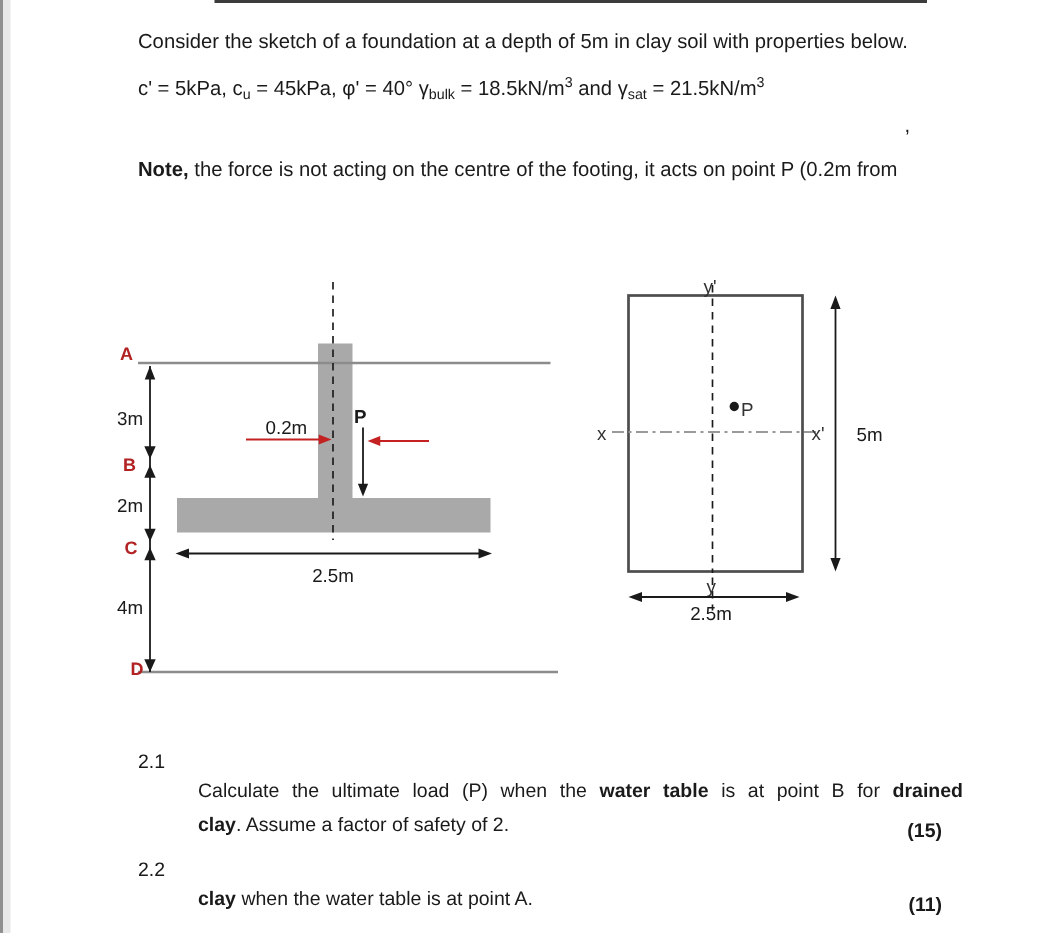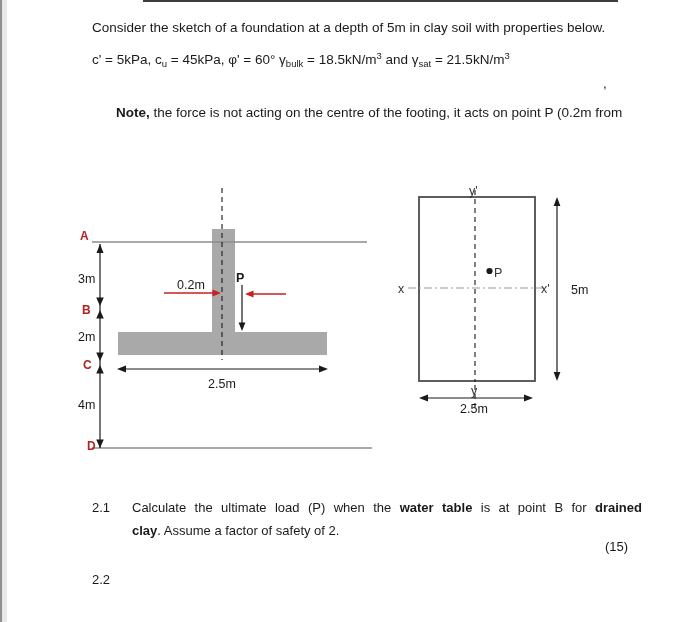--- a/index.html
+++ b/index.html
@@ -12,55 +12,55 @@
   .edge-light { position:absolute; left:2px; top:0; width:5px; height:622px; background:#e8e8e8; }
 
   .textblock { position:absolute; left:92px; font-size:13.5px; line-height:28px; }
   .textblock .line { white-space:nowrap; height:28px; }
   b { font-weight:bold; }
   sub { font-size:9.5px; vertical-align:-3px; }
   sup { font-size:9.5px; vertical-align:5px; }
   .trail-comma { position:absolute; left:511px; top:56px; line-height:28px; }
 
   .intro { top:14px; }
-  .note  { top:99px;margin-left:24px; }
+  .note  { top:99px; }
 
   svg.diagram { position:absolute; left:0; top:180px; }
   .t    { font-family:"Liberation Sans",sans-serif; font-size:12.5px; fill:#1a1a1a; }
   .tb   { font-weight:bold; }
   .red  { font-family:"Liberation Sans",sans-serif; font-size:12px; font-weight:bold; fill:#b22222; }
   .axis { font-family:"Liberation Sans",sans-serif; font-size:12.5px; fill:#333333; }
   .gline   { stroke:#8c8c8c; stroke-width:1.6; }
   .dim     { stroke:#1a1a1a; stroke-width:1.2; }
   .dash    { stroke:#1a1a1a; stroke-width:1.1; stroke-dasharray:5 4; fill:none; }
   .dashdot { stroke:#999999; stroke-width:1.2; stroke-dasharray:8 3 2 3; }
   .redline { stroke:#c42222; stroke-width:1.4; }
   .blkf { fill:#1a1a1a; } .redf { fill:#c42222; }
   .concrete { fill:#a9a9a9; }
   .planrect { fill:#ffffff; stroke:#4d4d4d; stroke-width:1.8; }
 
   .question { position:absolute; left:92px; width:550px; font-size:13px; line-height:23px; }
   .qnum  { position:absolute; left:0; top:0; }
-  .qtext { margin-left:40px; width:510px; position:relative; }
+  .qtext { margin-left:40px; width:510px; position:relative;margin-top:19px; }
   .q-line1 { text-align:justify; text-align-last:justify; height:23px; white-space:normal; }
   .q-line2 { height:23px; position:relative; }
-  .marks { position:absolute; right:14px; top:16px; font-weight:normal; }
+  .marks { position:absolute; right:14px; top:4px; font-weight:bold; }
   .q1 { top:496px; } .q2 { top:568px; }
 </style>
 </head>
 <body>
 
 <div class="canvas">
   <div class="top-rule"></div>
   <div class="edge-dark"></div>
   <div class="edge-light"></div>
 
   <div class="textblock intro">
     <div class="line">Consider the sketch of a foundation at a depth of 5m in clay soil with properties below.</div>
-    <div class="line"><span>c' = 5kPa, c</span><sub>u</sub><span> = 45kPa, φ' = 60° γ</span><sub>bulk</sub><span> = 18.5kN/m</span><sup>3</sup><span> and γ</span><sub>sat</sub><span> = 21.5kN/m</span><sup>3</sup></div>
+    <div class="line"><span>c' = 5kPa, c</span><sub>u</sub><span> = 45kPa, φ' = 40° γ</span><sub>bulk</sub><span> = 18.5kN/m</span><sup>3</sup><span> and γ</span><sub>sat</sub><span> = 21.5kN/m</span><sup>3</sup></div>
     <span class="trail-comma">,</span>
   </div>
 
   <div class="textblock note">
     <div class="line"><b>Note,</b><span> the force is not acting on the centre of the footing, it acts on point P (0.2m from</span></div>
   </div>
 
   <svg class="diagram" width="700" height="290" viewBox="0 0 700 290">
 
     <g>
@@ -150,15 +150,16 @@
     <span class="qnum">2.1</span>
     <div class="qtext">
       <div class="q-line1"><span>Calculate the ultimate load (P) when the </span><b>water table</b><span> is at point B for </span><b>drained</b></div>
       <div class="q-line2"><b>clay</b><span>. Assume a factor of safety of 2.</span><span class="marks">(15)</span></div>
     </div>
   </div>
 
   <div class="question q2">
     <span class="qnum">2.2</span>
     <div class="qtext">
+      <div class="q-line2"><b>clay</b><span> when the water table is at point A.</span><span class="marks">(11)</span></div>
     </div>
   </div>
 </div>
 
 </body></html>

